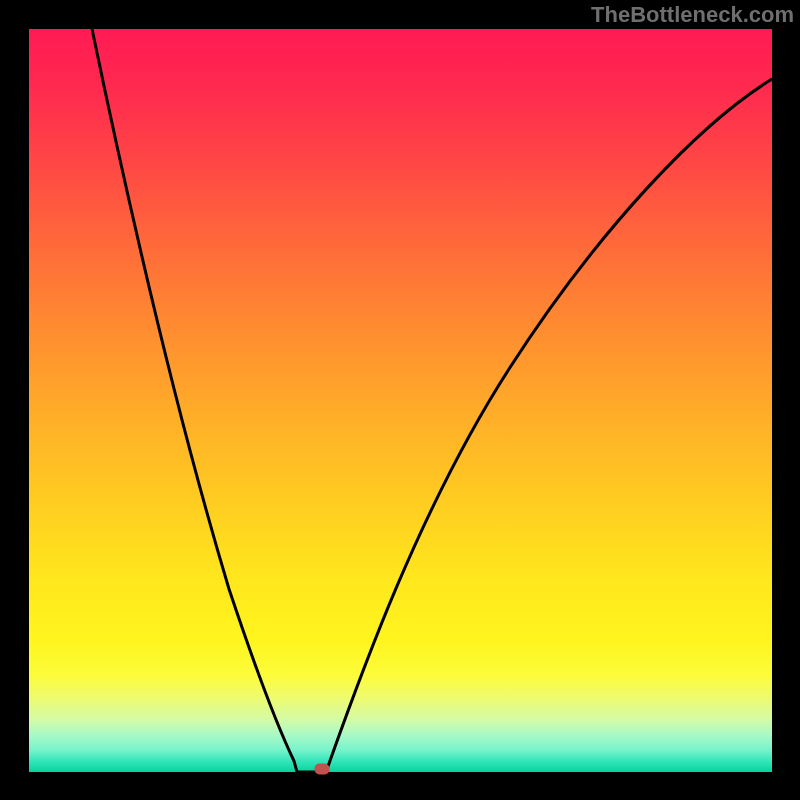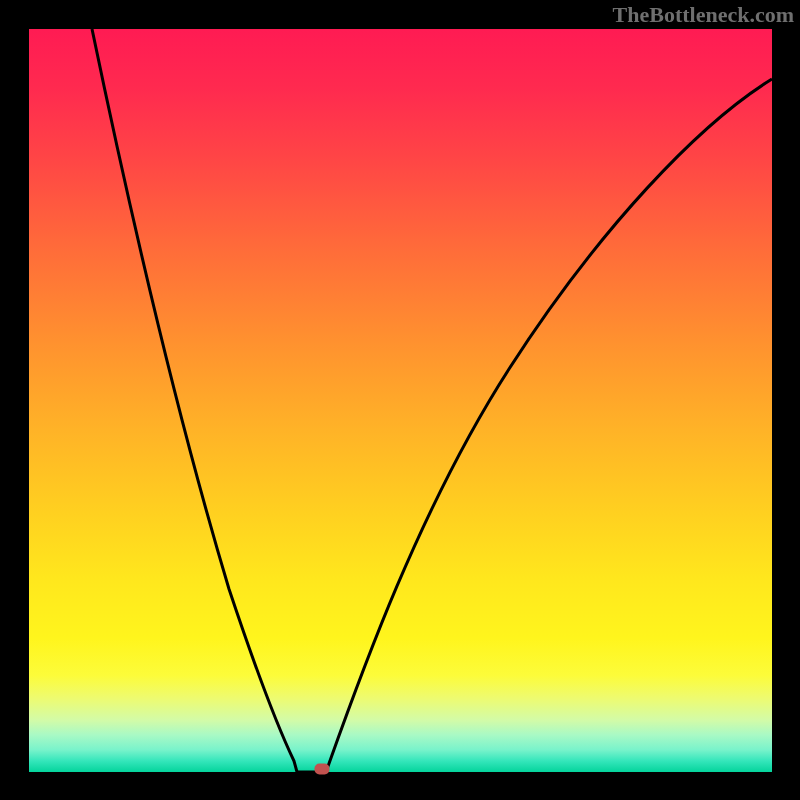--- a/index.html
+++ b/index.html
@@ -9,21 +9,20 @@
     width: 800px;
     height: 800px;
     overflow: hidden;
     font-family: Arial, Helvetica, sans-serif;
   }
   .outer-frame {
     position: relative;
     width: 800px;
     height: 784px;
     background: #000;
-    font-family: Liberation Serif, serif;
   }
   .watermark {
     position: absolute;
     right: 6px;
     top: 2px;
     color: #6f6f6f;
     font-size: 22px;
     font-weight: 600;
     z-index: 5;
   }

